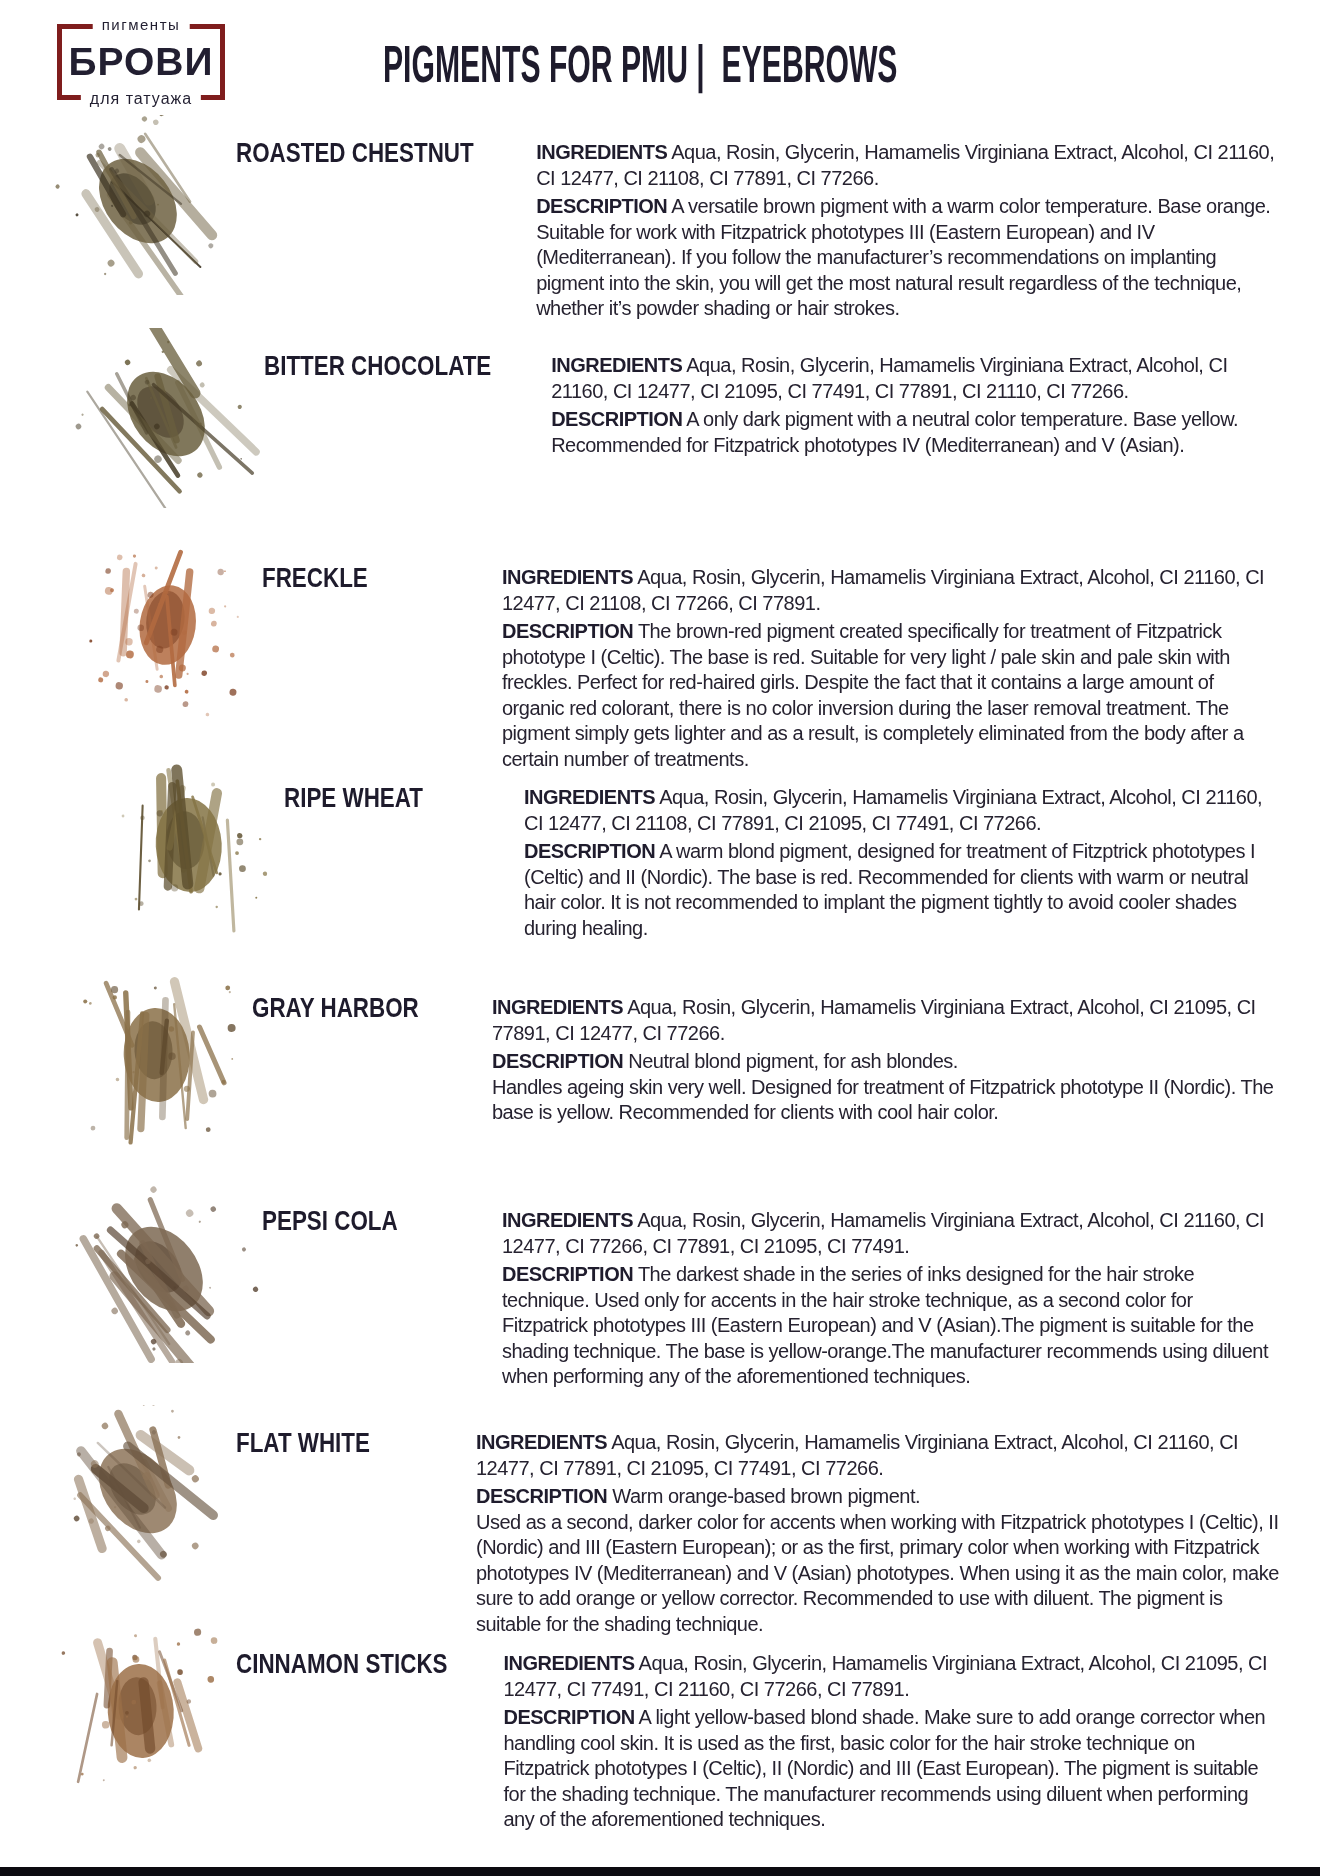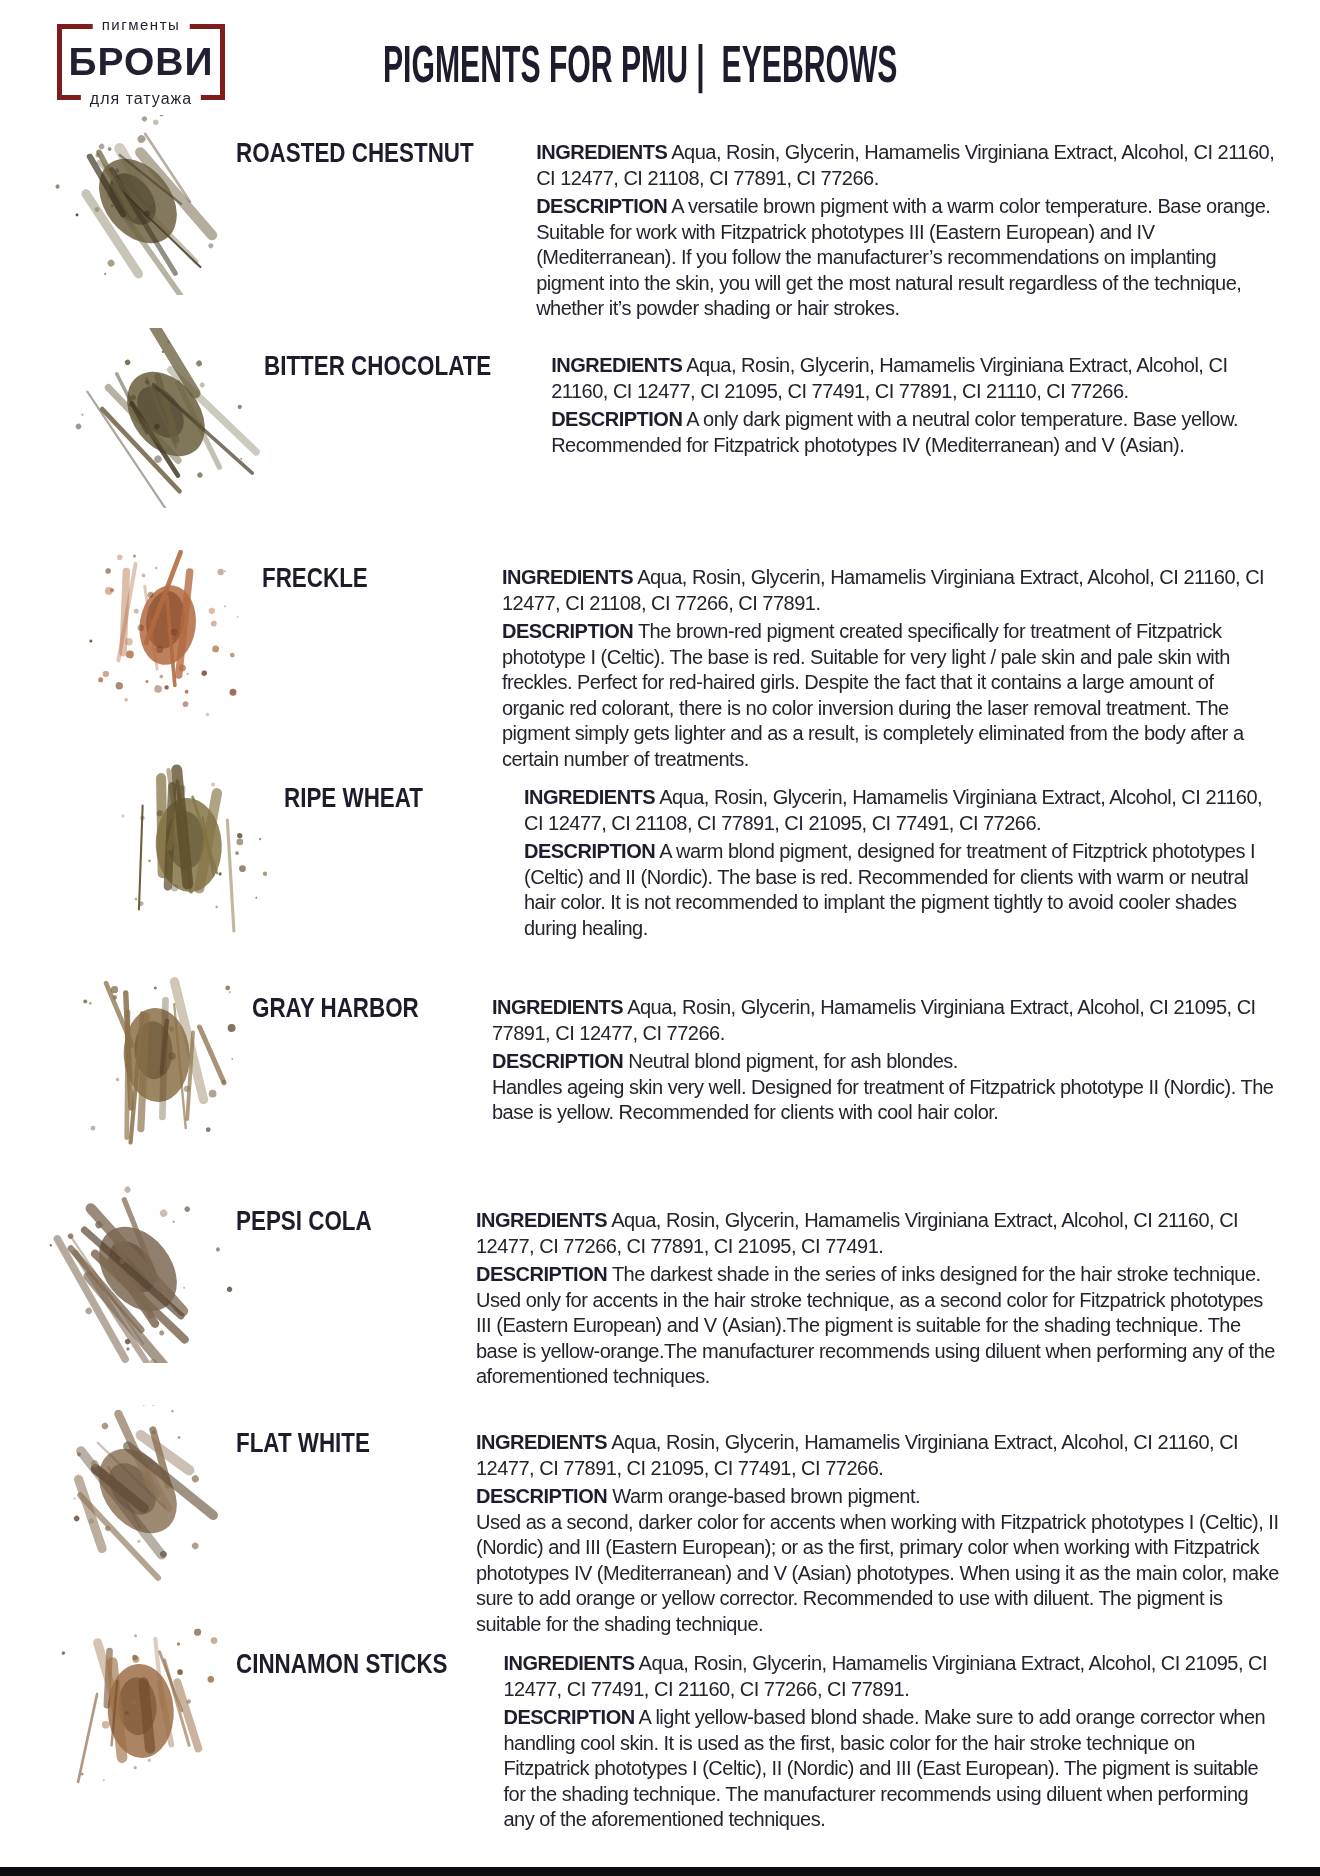--- a/index.html
+++ b/index.html
@@ -40,21 +40,21 @@
     white-space:pre;letter-spacing:0;
   }
   
   .rows{position:absolute;left:0;top:137px;width:1320px;}
   .row{display:flex;align-items:flex-start;}
   .row:nth-child(1){min-height:213px;}
   .row:nth-child(2){min-height:212px;padding-left:28px;}
   .row:nth-child(3){min-height:220px;padding-left:26px;}
   .row:nth-child(4){min-height:210px;padding-left:48px;}
   .row:nth-child(5){min-height:213px;padding-left:16px;}
-  .row:nth-child(6){min-height:222px;}
+  .row:nth-child(6){min-height:222px;padding-left:26px;}
   .row:nth-child(7){min-height:221px;}
   .swatch{flex:0 0 190px;height:180px;margin-left:46px;margin-top:-22px;}
   .swatch-svg{width:190px;height:180px;display:block;}
   .pname{
     flex:0 0 237px;margin:0;padding-top:1px;
     font-size:28px;font-weight:700;line-height:1.05;color:#1e1b2c;
     transform:scaleX(0.8);transform-origin:left top;white-space:nowrap;
   }
   .ptext{
     flex:1 1 auto;padding-right:38px;

